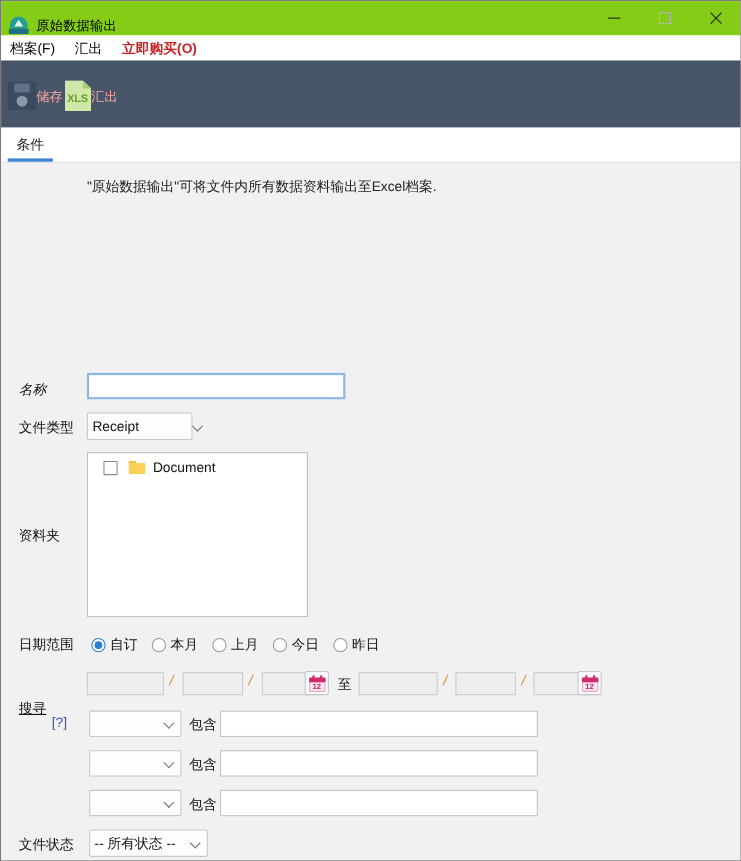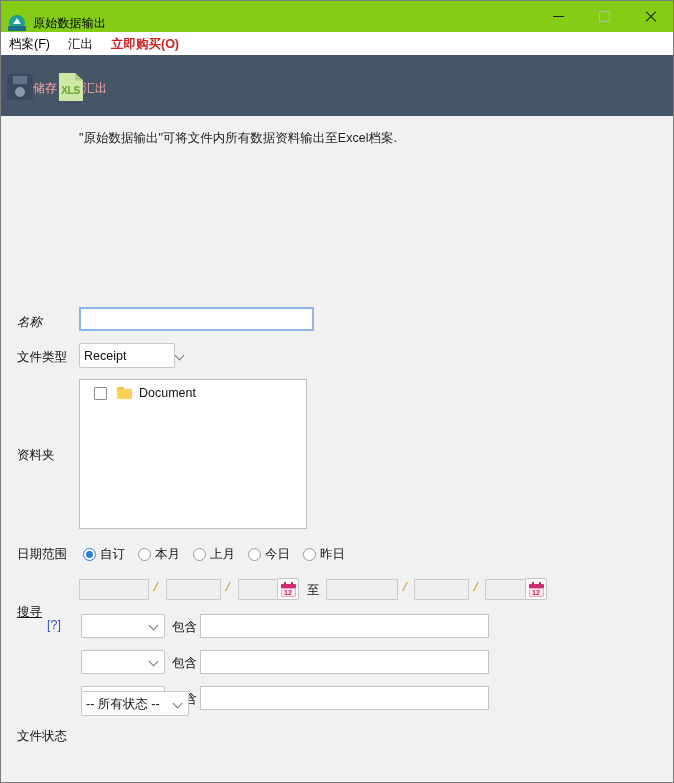--- a/index.html
+++ b/index.html
@@ -171,21 +171,21 @@
     width: 7px; height: 7px; pointer-events: none;
   }
   .sel-wrap .caret:before {
     content: ""; position: absolute; left: 0; top: -2px;
     width: 6px; height: 6px; border-right: 1.4px solid #777; border-bottom: 1.4px solid #777;
     transform: rotate(45deg);
   }
 
   
   .treebox {
-    position: absolute; left: 78px; top: 263px; width: 228px; height: 150px;
+    position: absolute; left: 78px; top: 263px; width: 201px; height: 150px;
     background: #ffffff; border: 1px solid #c0c0c0; box-sizing: border-box;
   }
   .tree-item { display: flex; align-items: center; padding: 6px 0 0 14px; }
   .cb {
     width: 13px; height: 13px; box-sizing: border-box;
     border: 1px solid #8a8a8a; background: #fff; border-radius: 1px;
     flex: 0 0 13px;
   }
   .folder-ico {
     width: 15px; height: 12px; margin-left: 10px; position: relative; flex: 0 0 15px;
@@ -277,20 +277,25 @@
     <div class="tool-btn">
       <div class="xls-icon">
         <div class="sheet"></div>
           <div class="fold"></div>
         <div class="xls-text">XLS</div>
       </div>
       <span class="tool-label">汇出</span>
     </div>
   </div>
 
+  <div class="tabstrip">
+    <div class="tab active">
+      <span>条件</span>
+    </div>
+  </div>
 
   <div class="body">
 
     <div class="intro">"原始数据输出"可将文件内所有数据资料输出至Excel档案.</div>
 
     <div class="row-label" style="left:16px; top:198px;font-style:italic;">名称</div>
     <input class="txt focused" type="text" style="position: absolute; left: 78px; top: 191px; width: 235px; height: 24px;" value="">
 
     <div class="row-label" style="left:16px; top:233px;">文件类型</div>
     <div class="sel-wrap" style="left:78px; top:227px; width:112px; height:25px;">
@@ -390,21 +395,21 @@
     <div class="sel-wrap" style="left:80px; top:570px; width:84px; height:24px;">
       <select class="sel" style="width:84px; height:24px;">
         <option></option>
       </select>
       <span class="caret"></span>
     </div>
     <span class="contain-lbl" style="left:171px; top:575px;">包含</span>
     <input class="txt" type="text" style="position: absolute; left: 199px; top: 570px; width: 289px; height: 24px;" value="">
 
     <div class="row-label" style="left:16px; top:612px;">文件状态</div>
-    <div class="sel-wrap" style="left:80px; top:575px; width:108px; height:25px;">
+    <div class="sel-wrap" style="left:80px; top:606px; width:108px; height:25px;">
       <select class="sel" style="width:108px; height:25px;">
         <option>-- 所有状态 --</option>
       </select>
       <span class="caret"></span>
     </div>
 
   </div>
 </div>
 
 </body></html>

